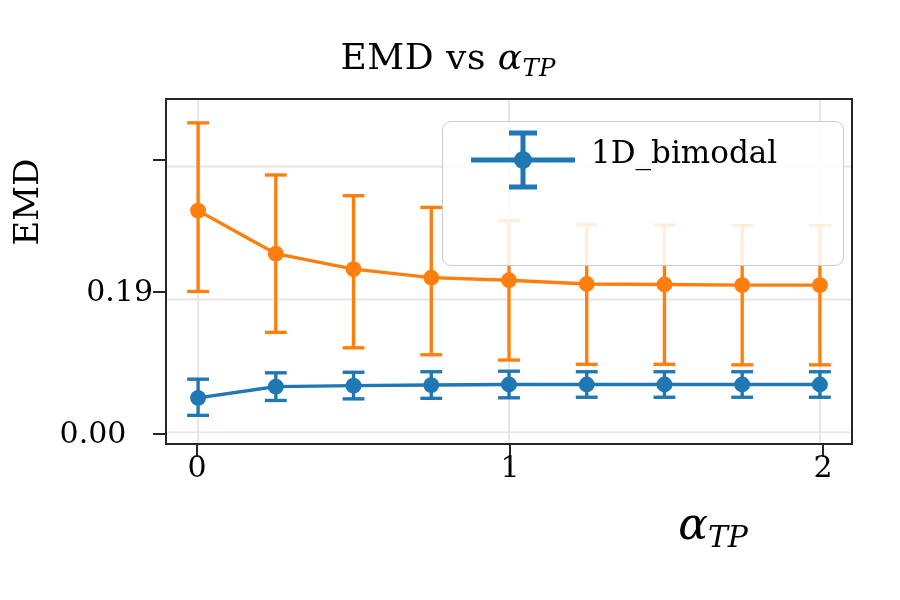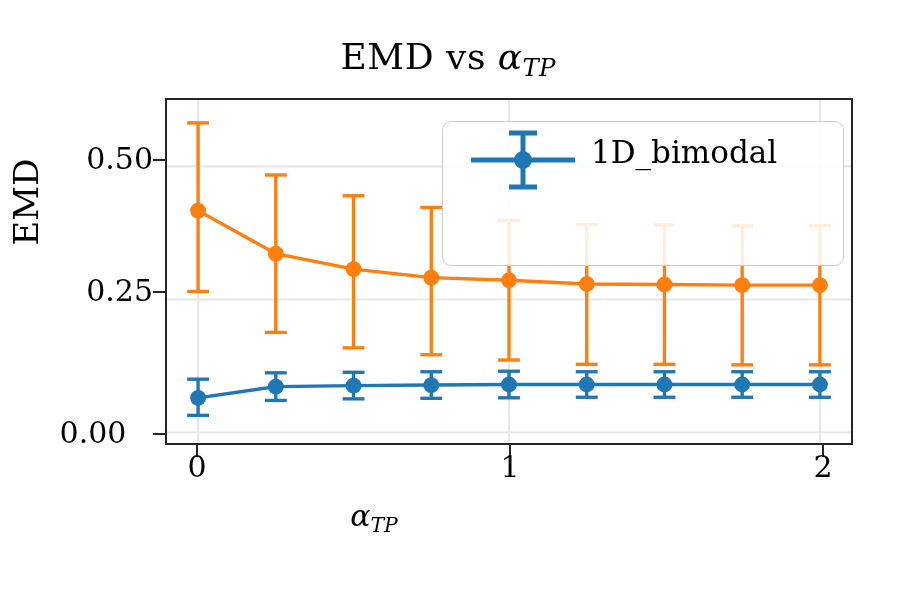--- a/index.html
+++ b/index.html
@@ -67,22 +67,22 @@
     font-size: 34px;
     color: #000000;
     transform: rotate(-90deg);
     transform-origin: center center;
   }
   #x-axis-label {
     position: absolute;
     left: 0;
     top: 498px;
     width: 748px;
-    text-align: center;
-    font-size: 30px;
+    text-align: right;
+    font-size: 44px;
     color: #000000;
   }
   .ytick-label {
     position: absolute;
     right: 0;
     width: 120px;
     text-align: right;
     font-size: 30px;
     color: #000000;
     line-height: 1;
@@ -159,22 +159,21 @@
 </head>
 <body>
 
 <div id="figure">
 
   <div id="chart-title">
     <span>EMD vs </span><span class="mathvar">α</span><span class="mathsub">TP</span>
   </div>
 
   <div id="ytick-labels">
-    <div class="ytick-label" style="top:46px;">0.50</div>
-    <div class="ytick-label" style="top:178px;">0.25</div>
+    <div class="ytick-label" style="top:178px;">0.19</div>
     <div class="ytick-label" style="top:320px;text-align:center;">0.00</div>
   </div>
 
   <div class="tickmark-y" style="top:159px;"></div>
   <div class="tickmark-y" style="top:291px;"></div>
   <div class="tickmark-y" style="top:433px;"></div>
 
   <div class="tickmark-x" style="left:196px;"></div>
   <div class="tickmark-x" style="left:509px;"></div>
   <div class="tickmark-x" style="left:822px;"></div>

